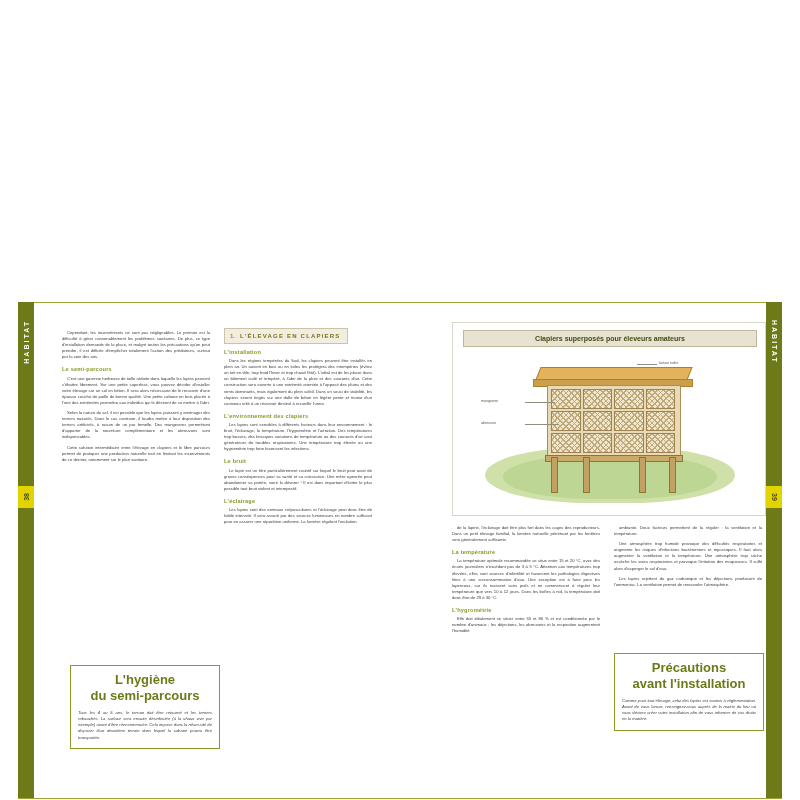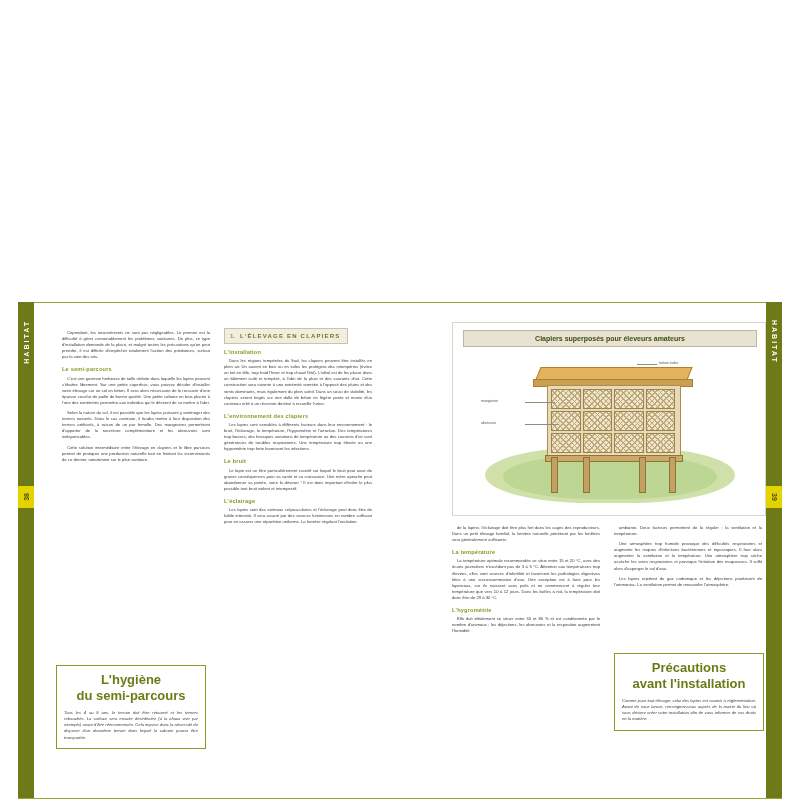--- a/index.html
+++ b/index.html
@@ -171,21 +171,21 @@
   </div>
 
   <div class="col" style="left:62px;top:180px;width:148px;">
     <p class="first">Cependant, les inconvénients ne sont pas négligeables. Le premier est la difficulté à gérer convenablement les problèmes sanitaires. De plus, ce type d'installation demande de la place, et malgré toutes les précautions qu'on peut prendre, il est difficile d'empêcher totalement l'action des prédateurs, surtout par la voie des airs.</p>
     <h3 class="sub">Le semi-parcours</h3>
     <p>C'est une garenne herbeuse de taille réduite dans laquelle les lapins peuvent s'ébattre librement. Sur une petite superficie, vous pouvez décider d'installer votre élevage sur un sol en béton. Il sera alors nécessaire de le recouvrir d'une épaisse couche de paille de bonne qualité. Une petite cabane en bois placée à l'une des extrémités permettra aux individus qui le désirent de se mettre à l'abri.</p>
     <p>Selon la nature du sol, il est possible que les lapins puissent y aménager des terriers naturels. Dans le cas contraire, il faudra mettre à leur disposition des terriers artificiels, à raison de un par femelle. Des mangeoires permettront d'apporter de la nourriture complémentaire et les abreuvoirs sont indispensables.</p>
     <p>Cette solution intermédiaire entre l'élevage en clapiers et le libre parcours permet de pratiquer une production naturelle tout en limitant les inconvénients de ce dernier, notamment sur le plan sanitaire.</p>
   </div>
 
-  <div class="box" style="left:56px;top:515px;width:148px;">
+  <div class="box" style="left:70px;top:515px;width:148px;">
     <div class="box-title" style="white-space:pre-line;">L'hygiène
 du semi-parcours</div>
     <div class="box-body">Tous les 4 ou 5 ans, le terrain doit être retourné et les terriers rebouchés. La surface sera ensuite désinfectée (à la chaux vive par exemple) avant d'être réensemencée. Cela impose donc la nécessité de disposer d'un deuxième terrain dans lequel la cabane pourra être transportée.</div>
   </div>
 
   <div class="chapter-banner">
     <div class="num">1.</div>
     <div class="ttl">L'ÉLEVAGE EN CLAPIERS</div>
   </div>
 

